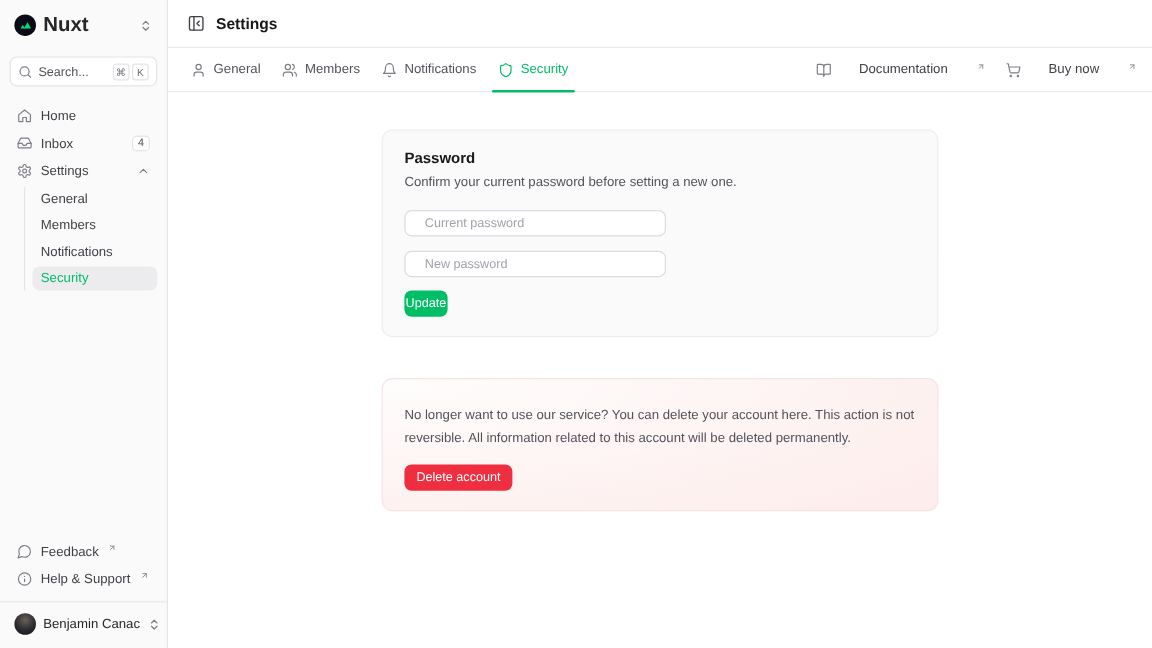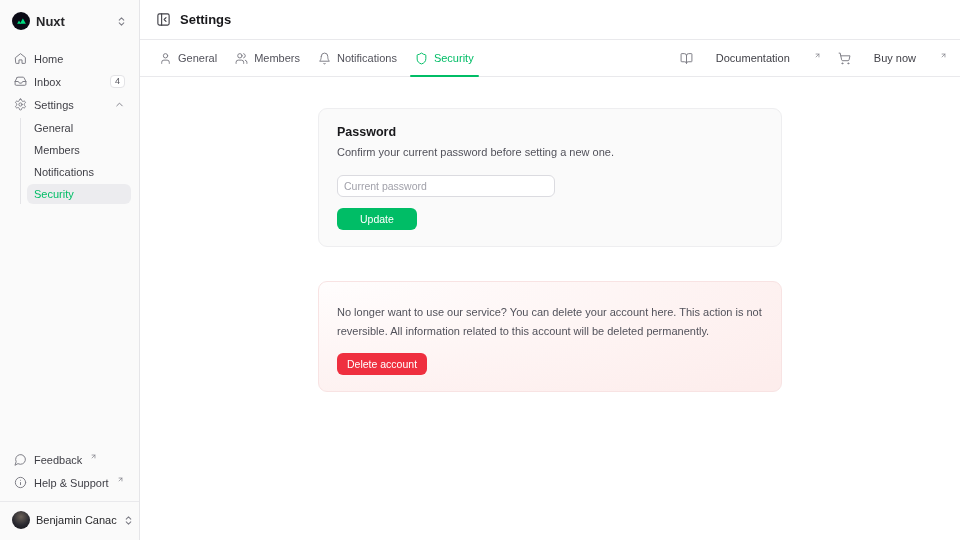--- a/index.html
+++ b/index.html
@@ -12,21 +12,21 @@
     --muted:#52525b; --icon:#7c7c85; --label:#3f3f46;
   }
   .app { display:flex; width:960px; height:540px; }
 
   
   .sidebar { width:140px; min-width:140px; background:#fafafa; border-right:1px solid var(--border);
              display:flex; flex-direction:column; padding:8px; }
   .ws-row { display:flex; align-items:center; gap:6px; padding:2px 4px; height:26px; }
   .ws-logo { width:18px; height:18px; border-radius:50%; background:#0b0b16;
              display:flex; align-items:center; justify-content:center; flex:none; }
-  .ws-name { font-size:13px; font-weight:700; color:#27272a; }
+  .ws-name { font-size:17px; font-weight:700; color:#27272a; }
   .ml-auto { margin-left:auto; }
   .icon { display:inline-flex; color:var(--icon); flex:none; }
 
   .search-box { margin-top:13px; height:25px; background:#fff; border:1px solid #e4e4e7;
                 border-radius:6px; display:flex; align-items:center; gap:5px; padding:0 6px; cursor:text; }
   .search-ph { font-size:10.5px; color:#52525b; font-weight:500; white-space:nowrap; }
   .kbd-group { margin-left:auto; display:flex; gap:2px; }
   .kbd { min-width:14px; height:14px; padding:0 2px; border:1px solid #e4e4e7; border-radius:3px;
          background:#fff; font-size:8.5px; color:#71717a; display:flex; align-items:center; justify-content:center; }
 
@@ -73,27 +73,27 @@
   .card { width:464px; margin:0 auto; border-radius:9px; padding:16px 18px; }
   .card + .card { margin-top:34px; }
   .card-password { background:#fafafa; border:1px solid #eeeef0; }
   .card-account  { background:radial-gradient(130% 140% at 0% 0%, #fffdfd 0%, #fdedec 100%);
                    border:1px solid #f8e3e3; }
   .card-title { font-size:12.5px; font-weight:700; color:#18181b; }
   .card-desc  { margin-top:5px; font-size:11px; color:var(--muted); line-height:1.5; }
   .card-desc.relaxed { line-height:1.8; max-width:430px; }
 
   .field { display:block; width:218px; height:22px; margin-top:12px; border:1px solid #dbdbe0;
-           border-radius:6px; background:#fff; padding:0 6px; font-size:10.5px;
+           border-radius:6px; background:#fff; padding:0 16px; font-size:10.5px;
            font-family:inherit; color:#18181b; outline:none; }
   .field:first-of-type { margin-top:14px; }
   .field::placeholder { color:#a1a1aa; }
 
   .btn { display:inline-block; border:none; border-radius:6px; color:#fff; font-size:10.5px;
-         font-weight:500; font-family:inherit; padding:5px 23px; margin-top:11px; cursor:pointer; }
+         font-weight:500; font-family:inherit; padding:5px 1px; margin-top:11px; cursor:pointer; }
   .btn-update { background:var(--primary); }
   .btn-delete { background:var(--danger); padding:5px 10px; }
 
   svg { display:block; }
 </style>
 </head>
 <body>
 
 <div class="app">
 
@@ -108,20 +108,33 @@
       </span>
       <span class="ws-name">Nuxt</span>
       <span class="icon ml-auto">
         <svg width="11" height="11" viewBox="0 0 24 24" fill="none" stroke="currentColor" stroke-width="2.2" stroke-linecap="round" stroke-linejoin="round">
             <path d="m7 15 5 5 5-5"></path>
             <path d="m7 9 5-5 5 5"></path>
           </svg>
       </span>
     </div>
 
+    <div class="search-box">
+      <span class="icon">
+        <svg width="12" height="12" viewBox="0 0 24 24" fill="none" stroke="currentColor" stroke-width="2" stroke-linecap="round">
+            <circle cx="11" cy="11" r="7.5"></circle>
+            <path d="m21 21-4.5-4.5"></path>
+          </svg>
+      </span>
+      <span class="search-ph">Search...</span>
+      <span class="kbd-group">
+        <span class="kbd">⌘</span>
+        <span class="kbd">K</span>
+      </span>
+    </div>
 
     <nav class="nav">
       <div class="nav-item">
         <span class="icon">
           <svg width="13" height="13" viewBox="0 0 24 24" fill="none" stroke="currentColor" stroke-width="1.8" stroke-linecap="round" stroke-linejoin="round">
               <path d="M3 10.2 12 3l9 7.2V20a1 1 0 0 1-1 1h-5.2v-6.4h-5.6V21H4a1 1 0 0 1-1-1z"></path>
             </svg>
         </span>
         <span>Home</span>
       </div>
@@ -304,20 +317,21 @@
         </div>
       </div>
     </div>
 
     <div class="content">
 
       <section class="card card-password">
         <h2 class="card-title">Password</h2>
         <p class="card-desc">Confirm your current password before setting a new one.</p>
         <input class="field" type="password" placeholder="Current password" style="">
+        <input class="field" type="password" placeholder="New password" style="">
         <button class="btn btn-update">Update</button>
       </section>
 
       <section class="card card-account">
         <p class="card-desc relaxed">No longer want to use our service? You can delete your account here. This action is not reversible. All information related to this account will be deleted permanently.</p>
         <button class="btn btn-delete">Delete account</button>
       </section>
 
     </div>
   </main>

